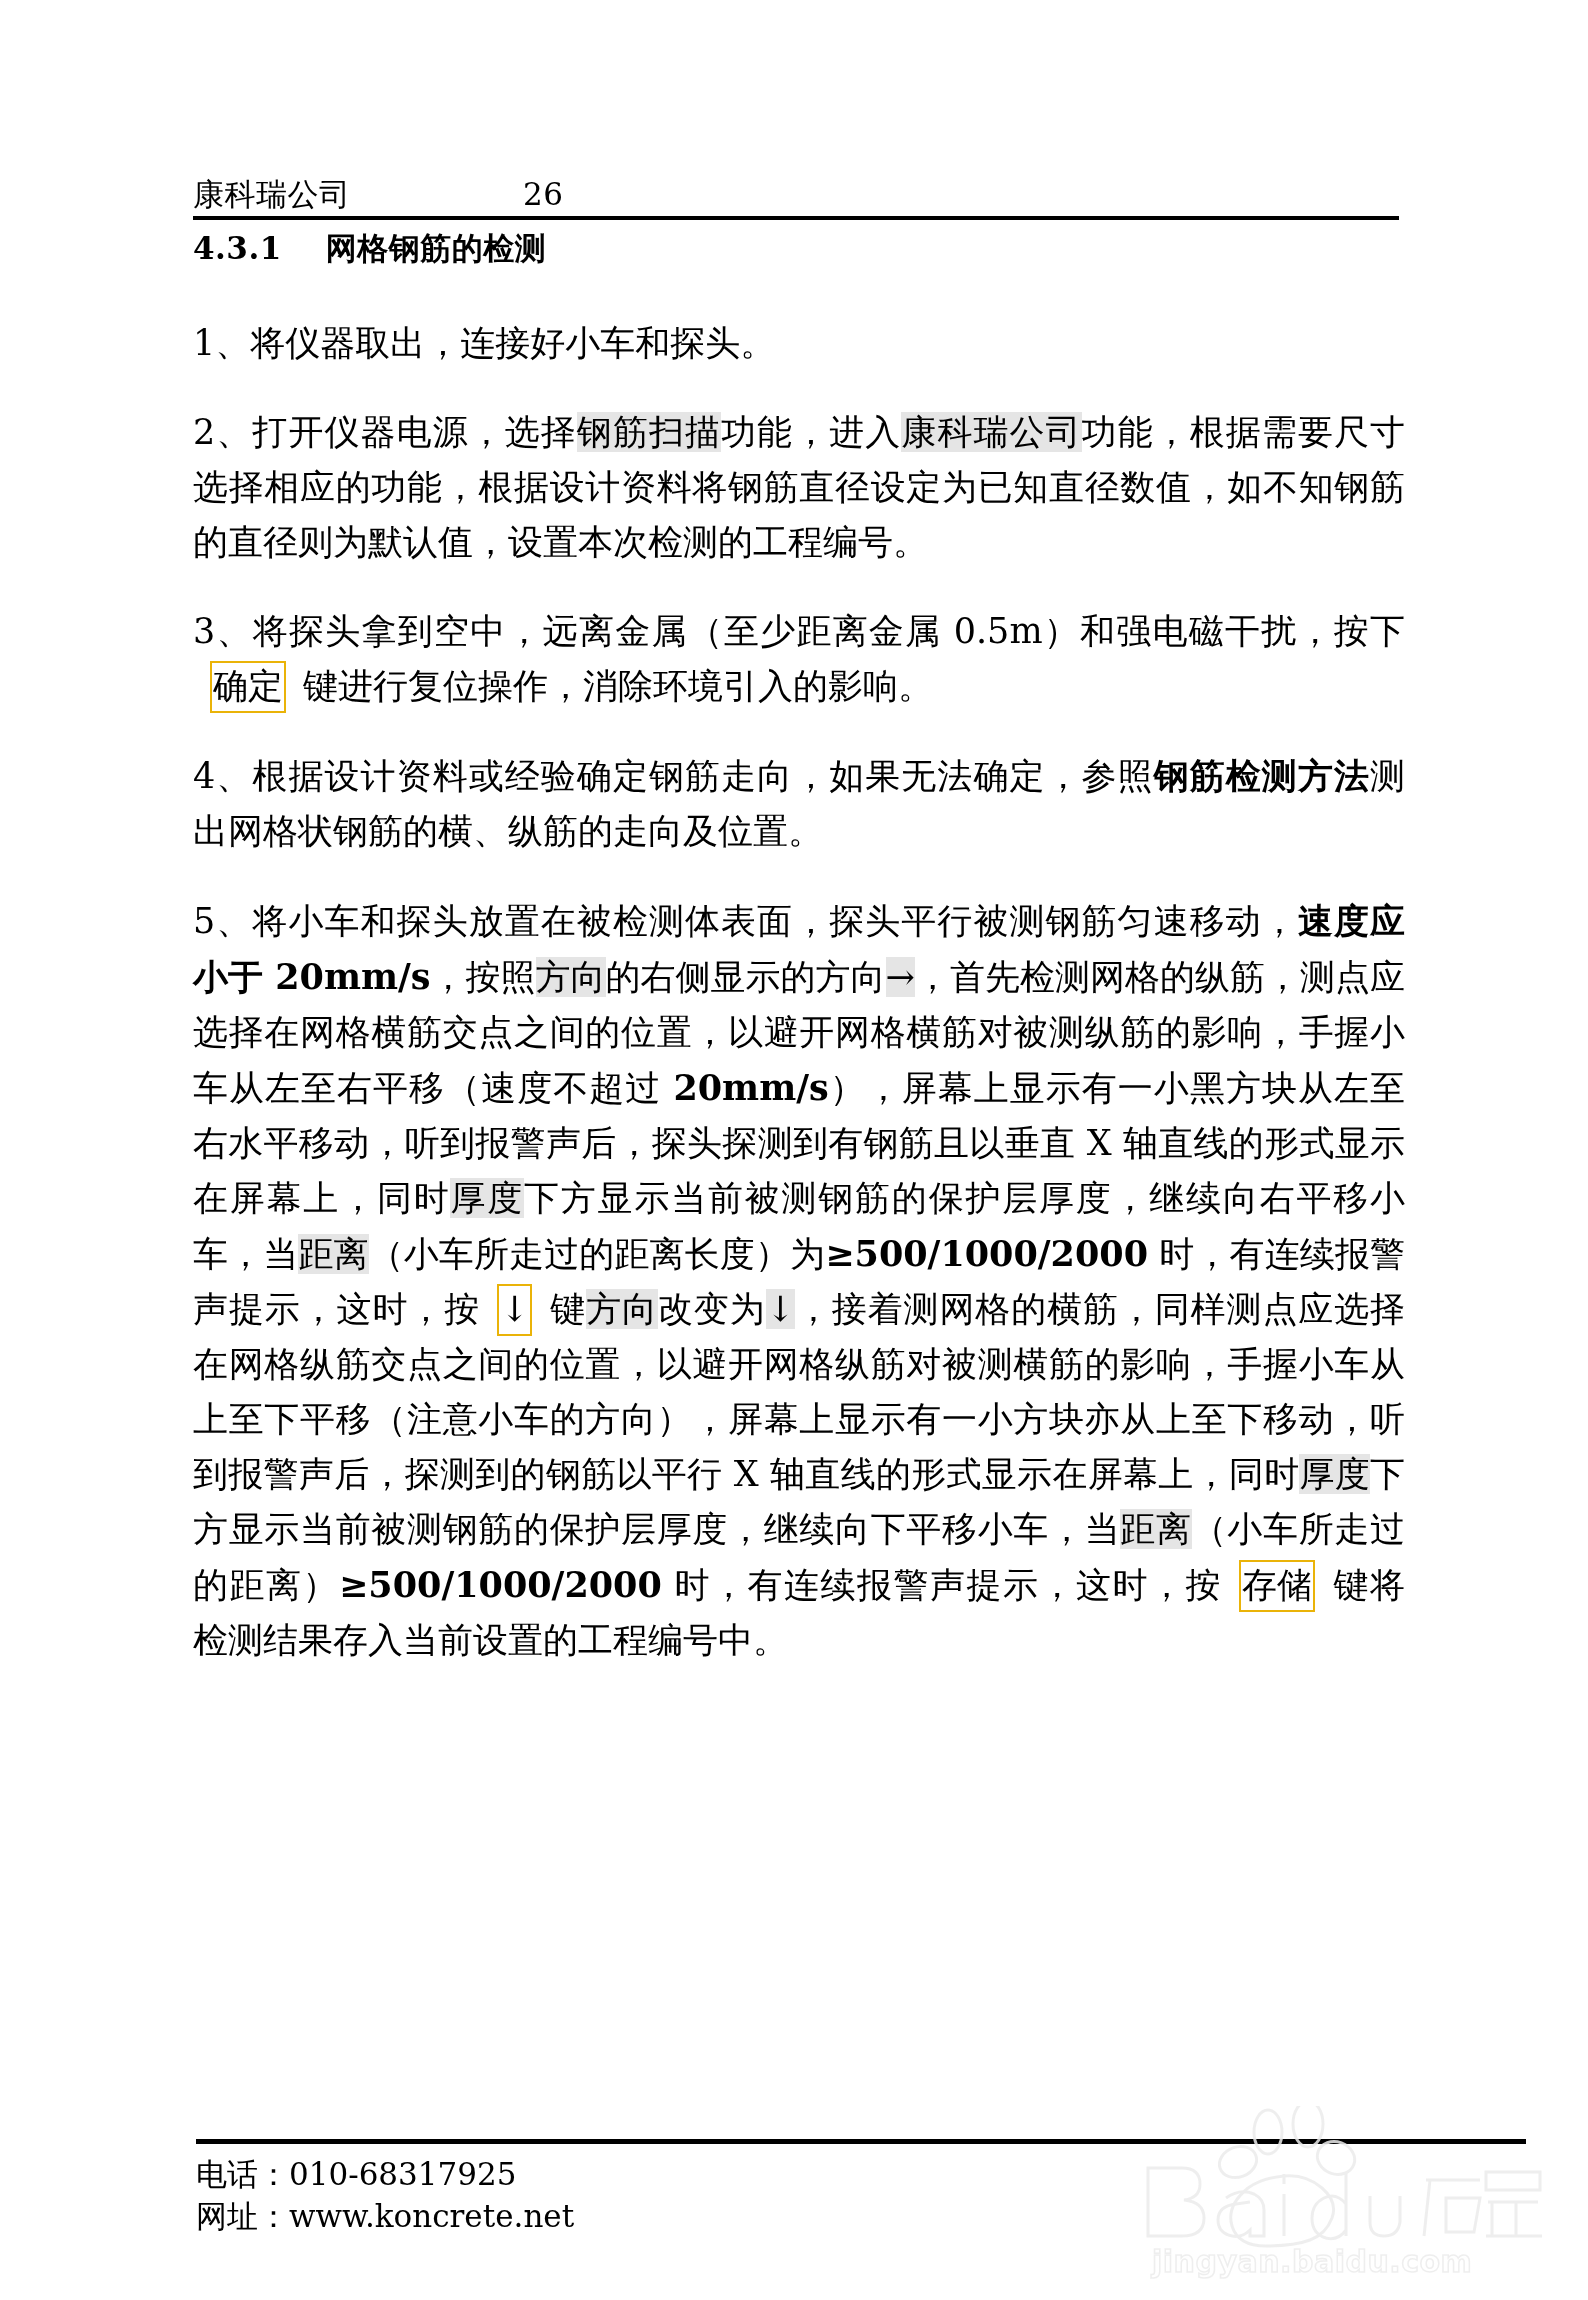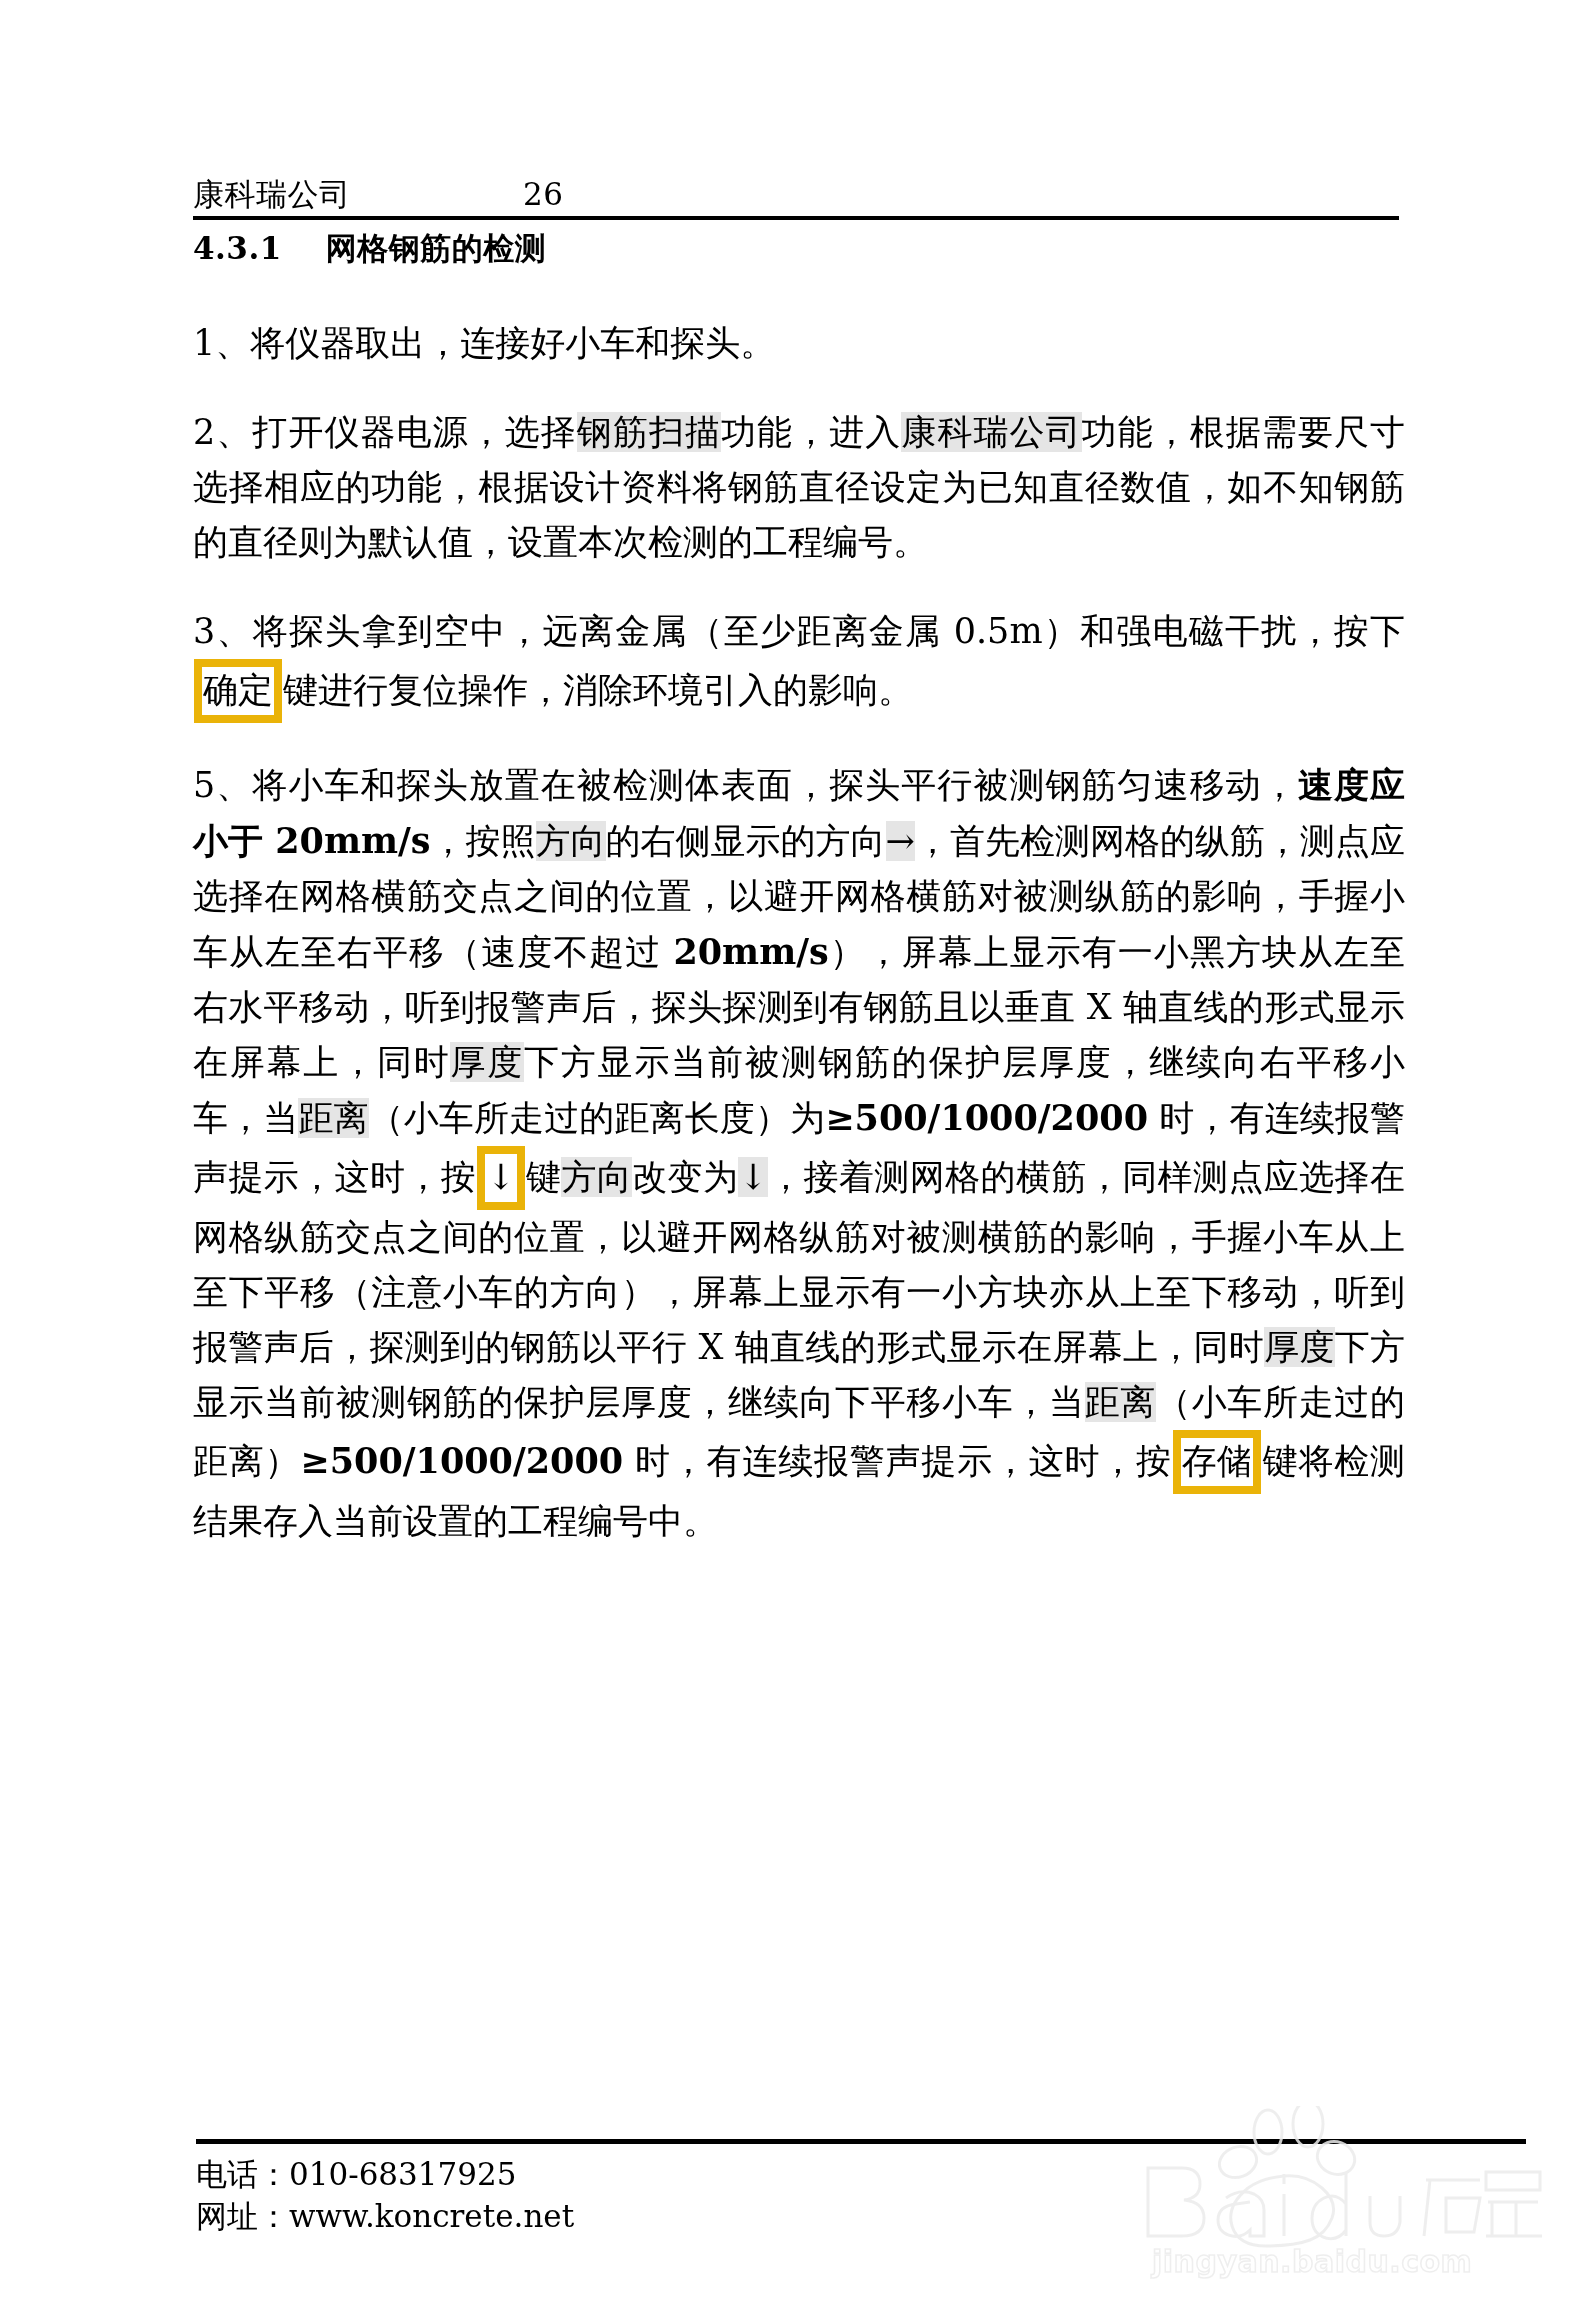--- a/index.html
+++ b/index.html
@@ -74,25 +74,25 @@
   .para {
     margin: 0 0 34px 0;
     text-indent: 0;
   }
   .para.long { margin-bottom: 0; }
 
   .hl {            
     background: #e5e5e5;
   }
   .kb {            
-    border: 8px solid #eab308;
+    border: 2px solid #eab308;
     padding: 0 1px 2px 1px;
     display: inline-block;
     line-height: 46px;
-    margin: 0 1px;
+    margin: 0 17px;
   }
   .bd { font-weight: bold; }
   .lat { font-family: "DejaVu Serif", "Liberation Serif", serif; }
 
   
   .footer-rule {
     position: absolute;
     left: 196px;
     top: 2123px;
     width: 1330px;
@@ -149,20 +149,21 @@
   </div>
 
   <div class="content">
 
     <p class="para"><span>1、将仪器取出，连接好小车和探头。</span></p>
 
     <p class="para"><span>2、打开仪器电源，选择</span><span class="hl">钢筋扫描</span><span>功能，进入</span><span class="hl">康科瑞公司</span><span>功能，根据需要尺寸选择相应的功能，根据设计资料将钢筋直径设定为已知直径数值，如不知钢筋的直径则为默认值，设置本次检测的工程编号。</span></p>
 
     <p class="para"><span>3、将探头拿到空中，远离金属（至少距离金属 0.5m）和强电磁干扰，按下</span><span class="kb">确定</span><span>键进行复位操作，消除环境引入的影响。</span></p>
 
+    <p class="para"><span>4、根据设计资料或经验确定钢筋走向，如果无法确定，参照</span><span class="bd">钢筋检测方法</span><span>测出网格状钢筋的横、纵筋的走向及位置。</span></p>
 
     <p class="para long"><span>5、将小车和探头放置在被检测体表面，探头平行被测钢筋匀速移动，</span><span class="bd">速度应小于 20mm/s</span><span>，按照</span><span class="hl">方向</span><span>的右侧显示的方向</span><span class="hl">→</span><span>，首先检测网格的纵筋，测点应选择在网格横筋交点之间的位置，以避开网格横筋对被测纵筋的影响，手握小车从左至右平移（速度不超过 </span><span class="bd">20mm/s</span><span>），屏幕上显示有一小黑方块从左至右水平移动，听到报警声后，探头探测到有钢筋且以垂直 X 轴直线的形式显示在屏幕上，同时</span><span class="hl">厚度</span><span>下方显示当前被测钢筋的保护层厚度，继续向右平移小车，当</span><span class="hl">距离</span><span>（小车所走过的距离长度）为</span><span class="bd">≥500/1000/2000</span><span> 时，有连续报警声提示，这时，按</span><span class="kb">↓</span><span>键</span><span class="hl">方向</span><span>改变为</span><span class="hl">↓</span><span>，接着测网格的横筋，同样测点应选择在网格纵筋交点之间的位置，以避开网格纵筋对被测横筋的影响，手握小车从上至下平移（注意小车的方向），屏幕上显示有一小方块亦从上至下移动，听到报警声后，探测到的钢筋以平行 X 轴直线的形式显示在屏幕上，同时</span><span class="hl">厚度</span><span>下方显示当前被测钢筋的保护层厚度，继续向下平移小车，当</span><span class="hl">距离</span><span>（小车所走过的距离）</span><span class="bd">≥500/1000/2000</span><span> 时，有连续报警声提示，这时，按</span><span class="kb">存储</span><span>键将检测结果存入当前设置的工程编号中。</span></p>
 
   </div>
 
   <div class="footer-rule"></div>
   <div class="footer">
     <span class="ft-left">电话：010-68317925</span>
     <span class="ft-right">网址：www.koncrete.net</span>
   </div>

